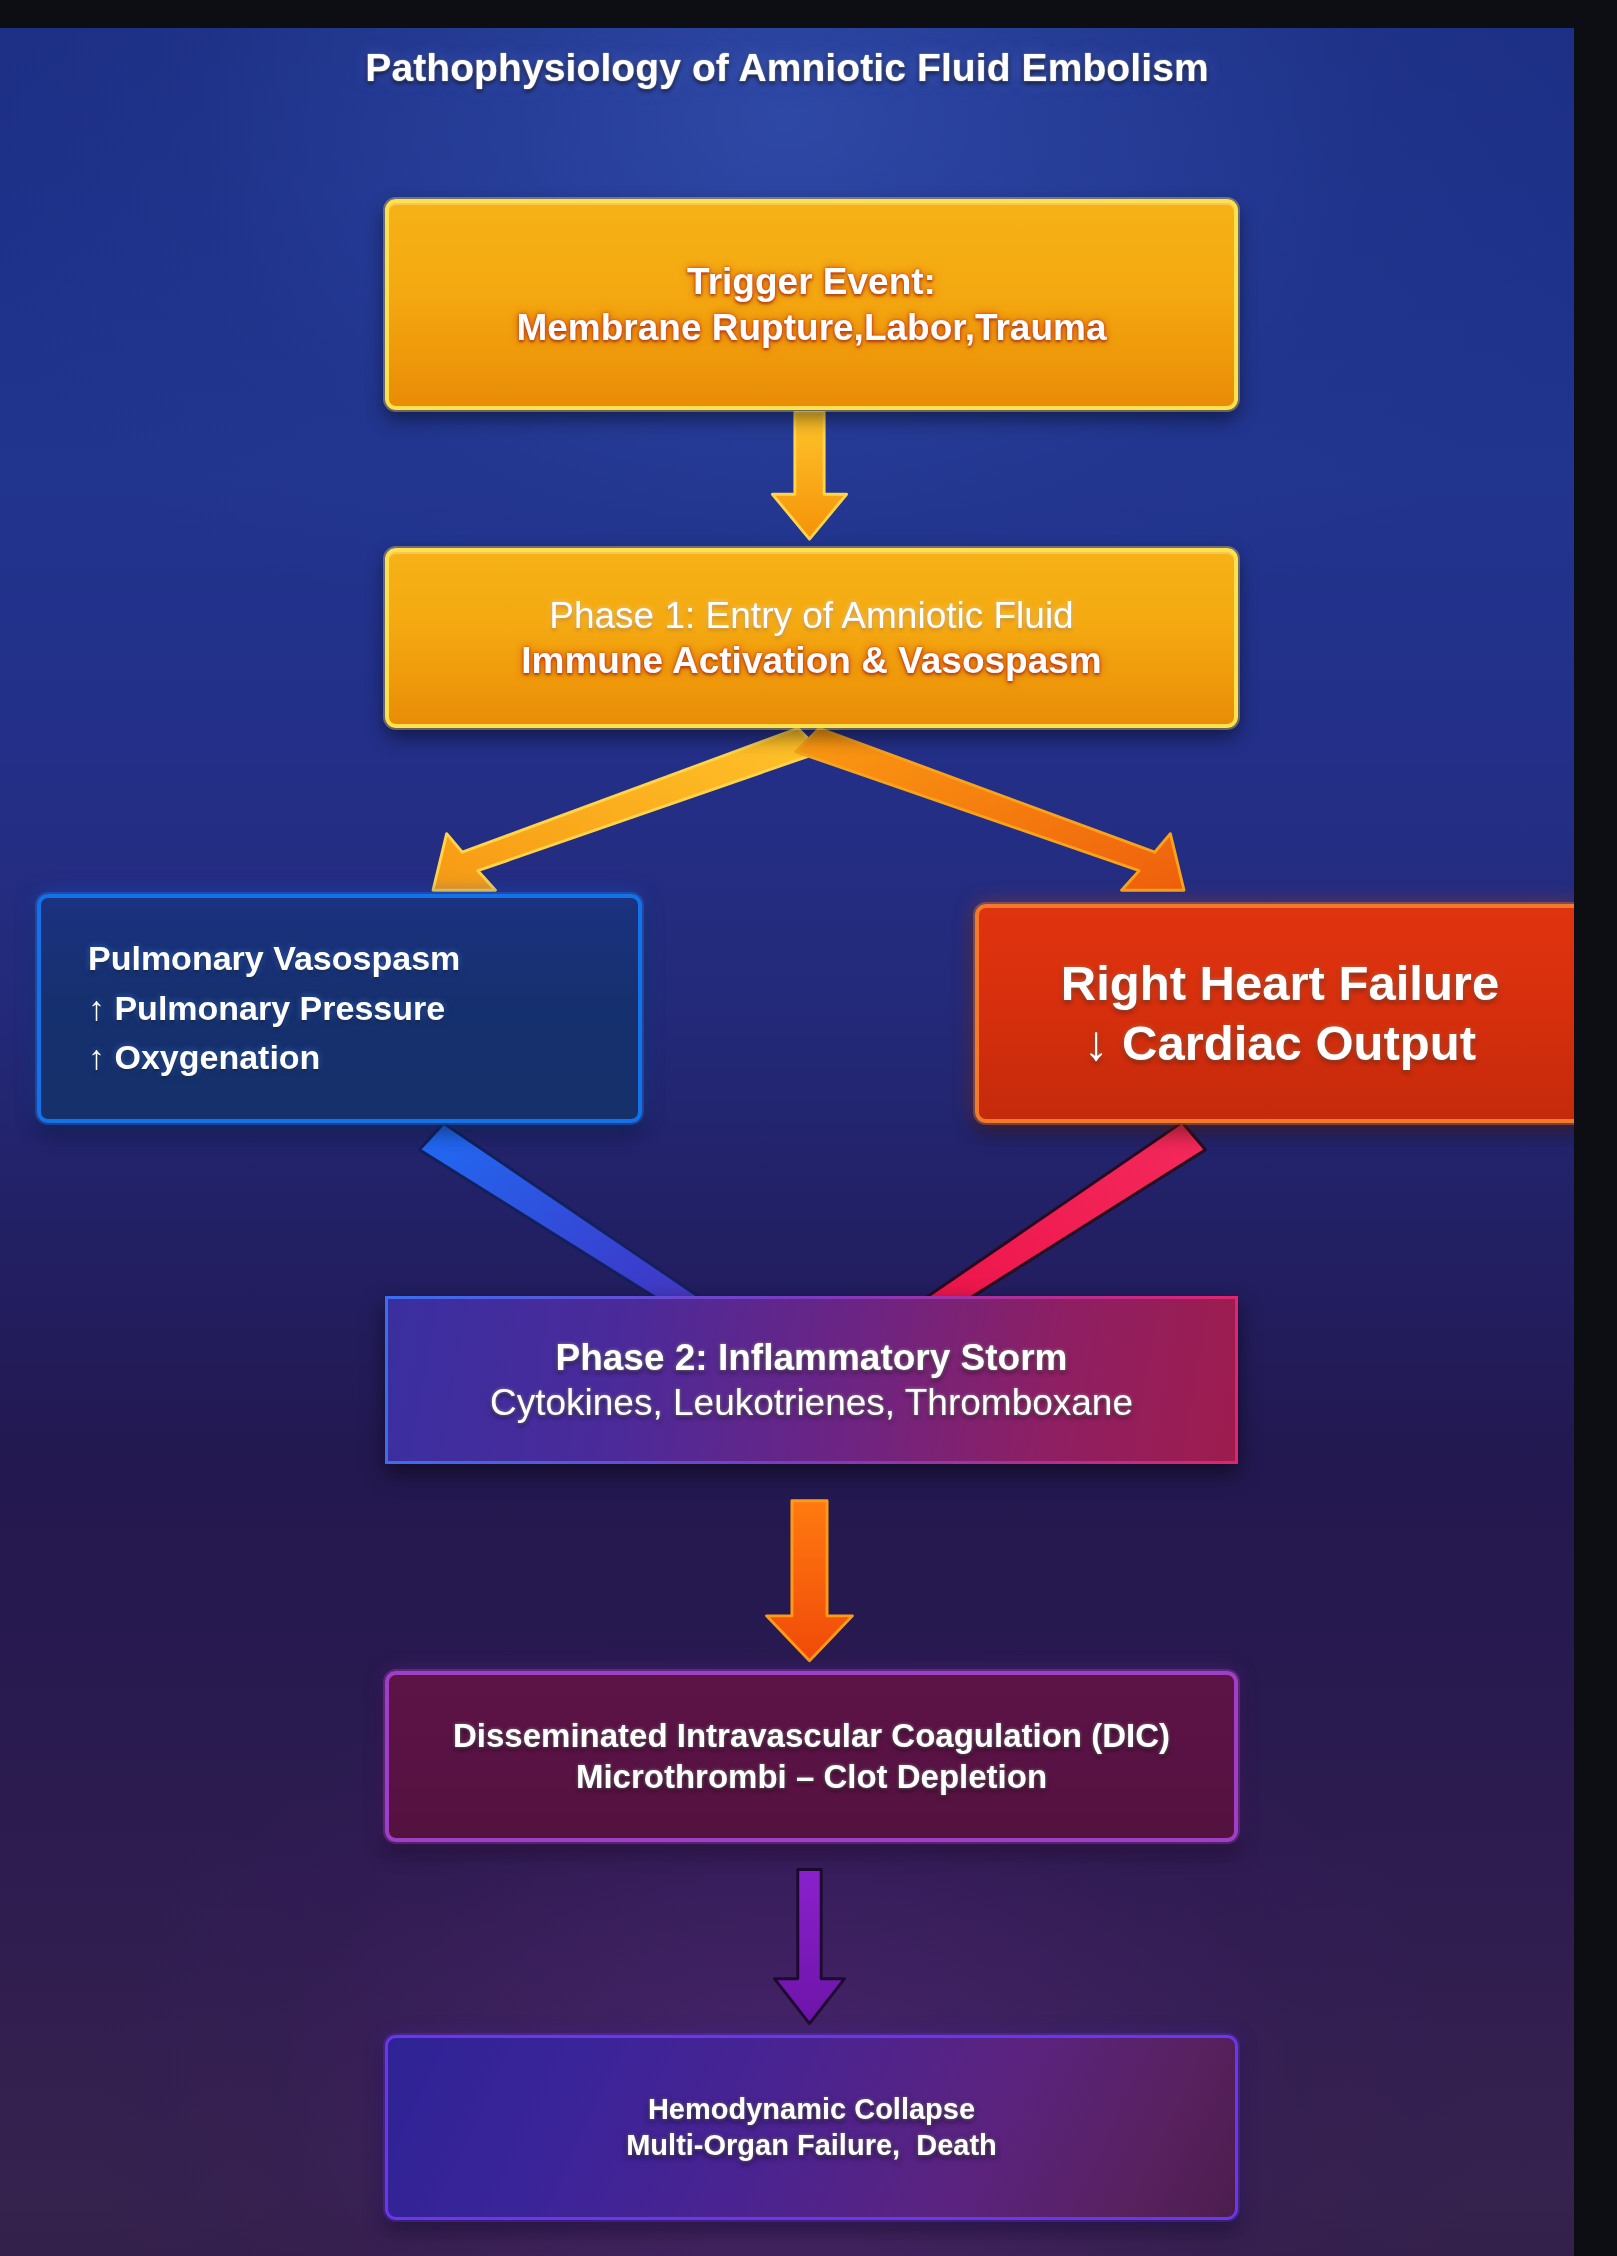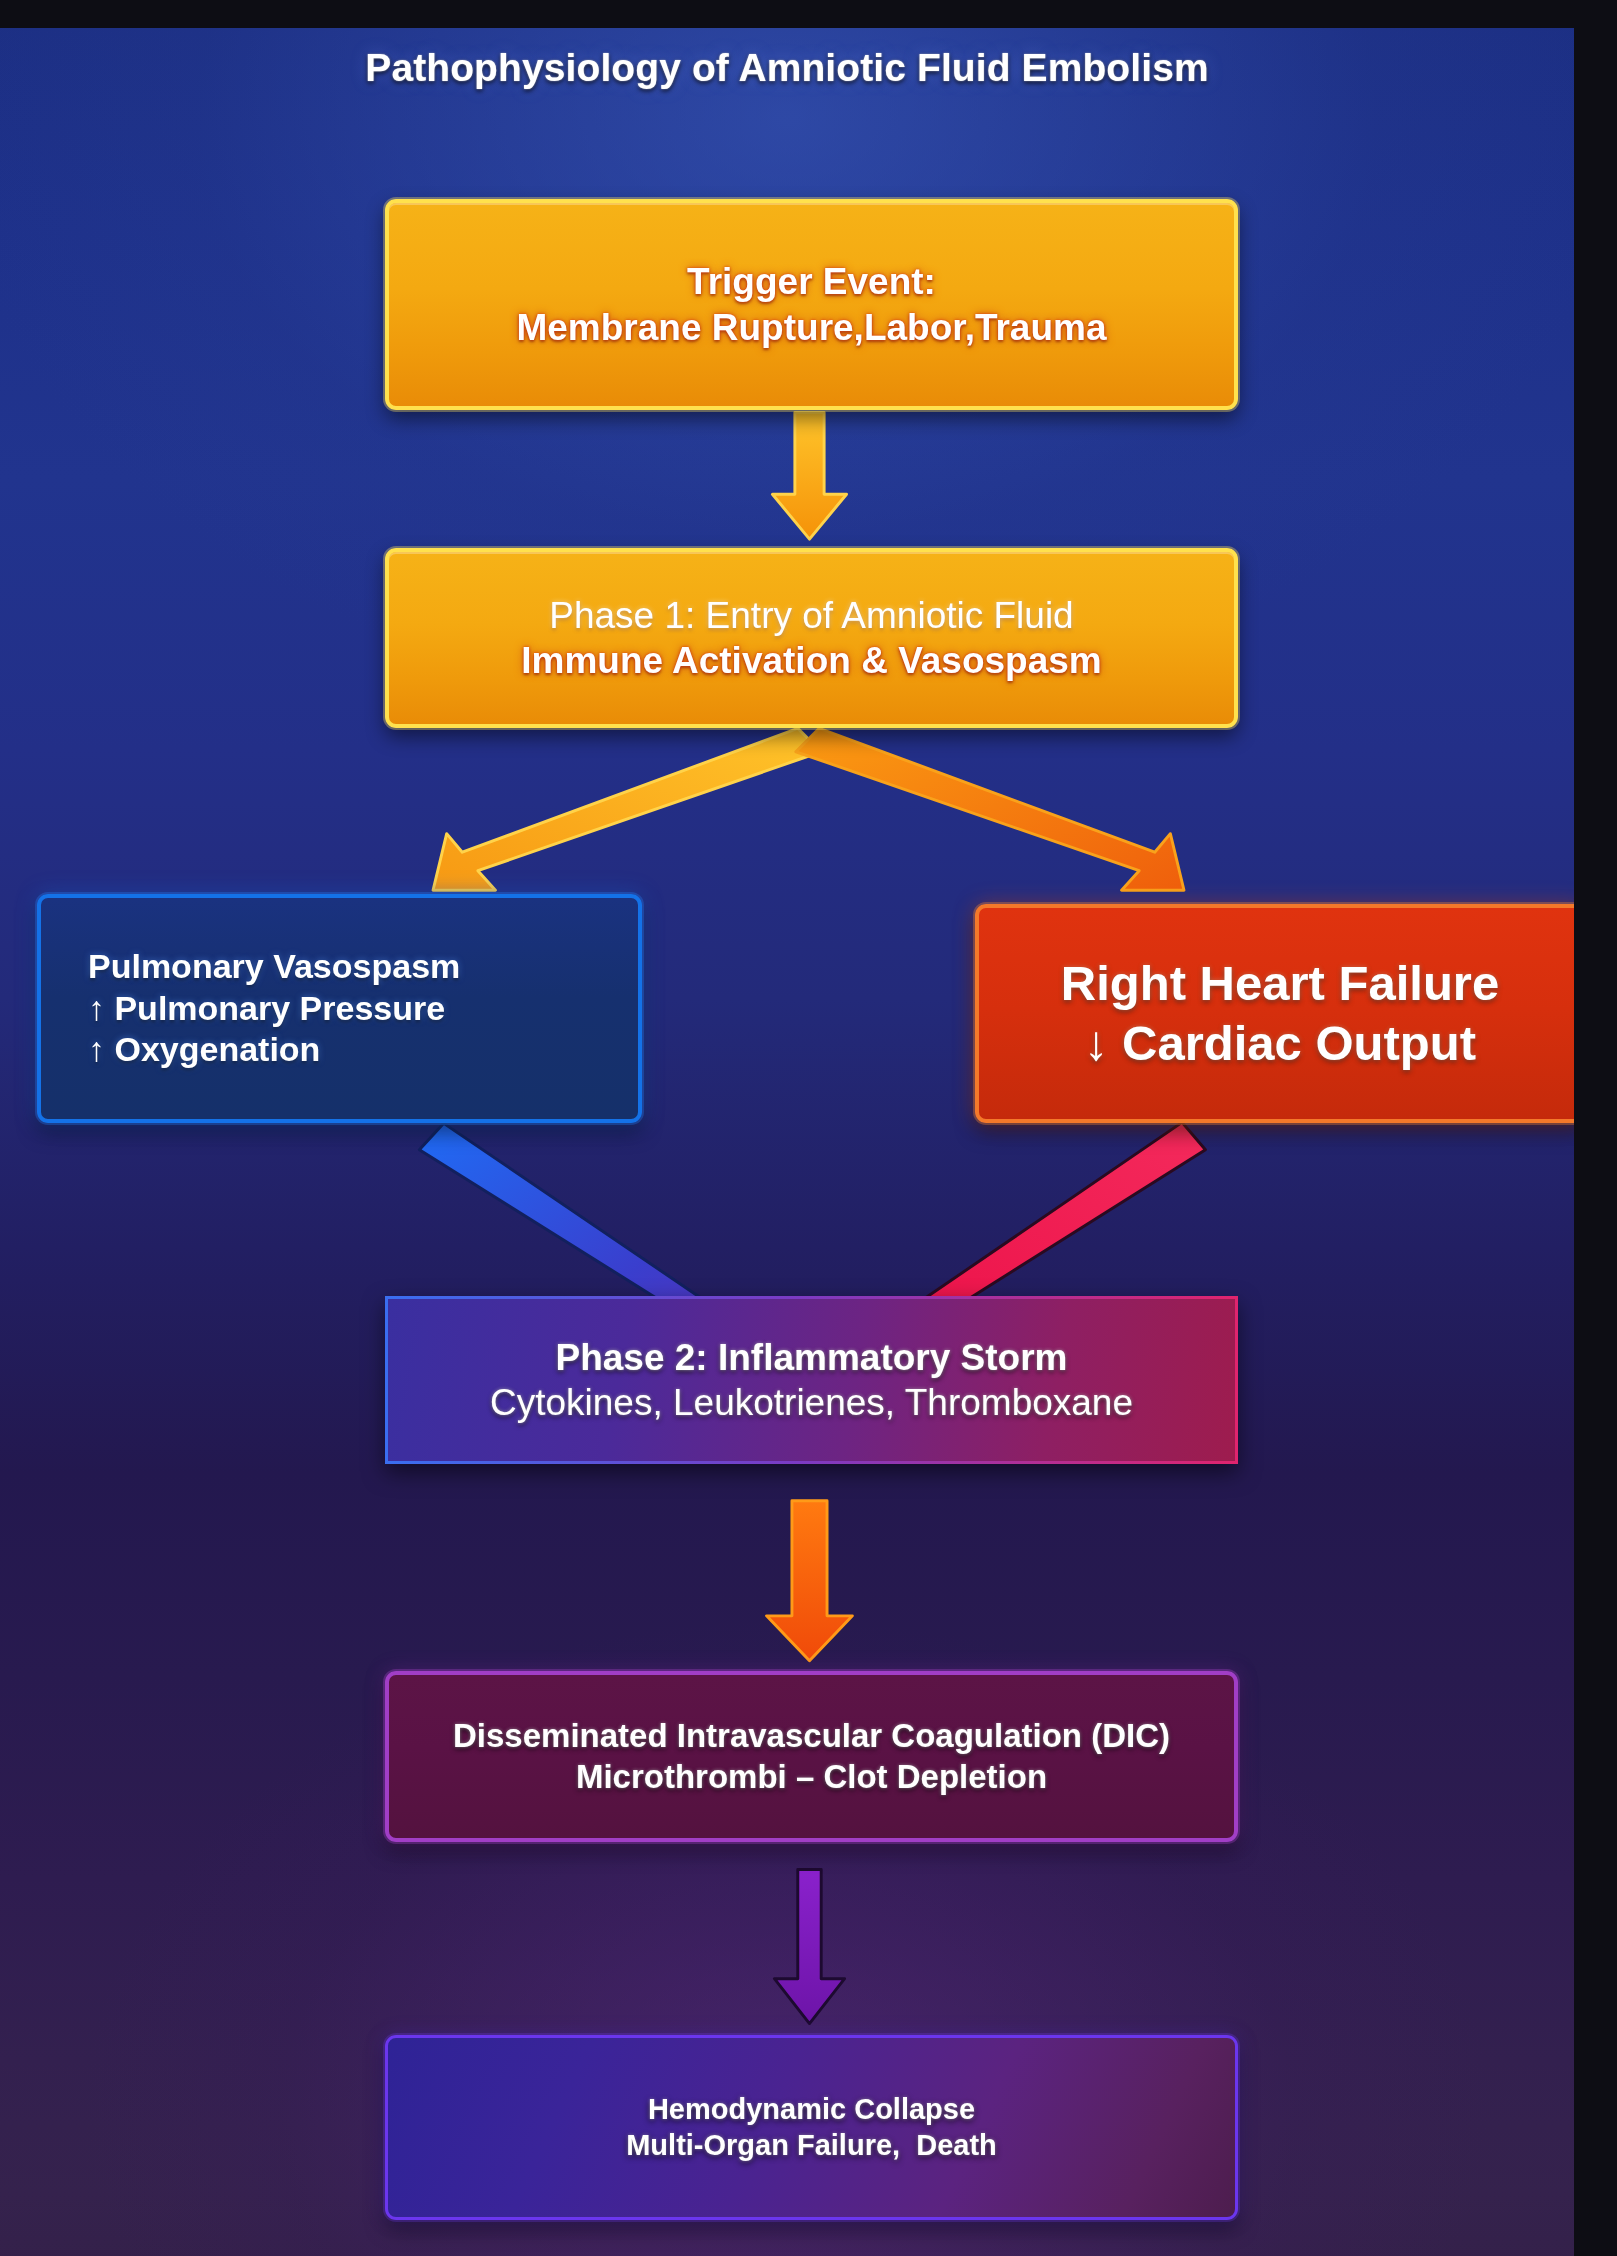--- a/index.html
+++ b/index.html
@@ -99,20 +99,21 @@
   
   .bluebox {
     border: 4.9px solid #1472e8;
     background: linear-gradient(180deg, #1a3280 0%, #16306f 45%, #15306a 100%);
     box-shadow:
       0 0 0 2px rgba(40,130,250,0.30),
       0 0 21.5px rgba(30,110,240,0.40),
       0 8.8px 19.5px rgba(0,0,0,0.50);
     text-align: left;
     align-items: flex-start;
+    gap: 8px;
   }
   .bluebox .line {
     font-weight: bold;
     font-size: 34px;
     text-shadow: 0 0 5.9px rgba(90,150,255,0.55), 0 2px 3.9px rgba(0,0,0,0.7);
   }
 
   
   .redbox {
     border: 4.9px solid #f4792a;

